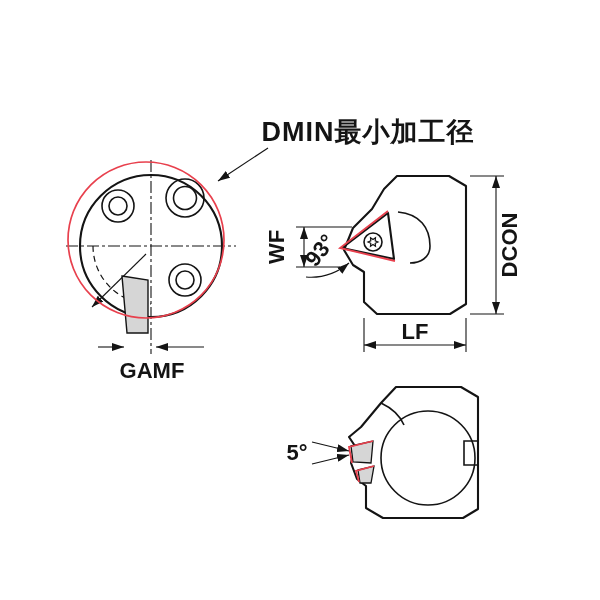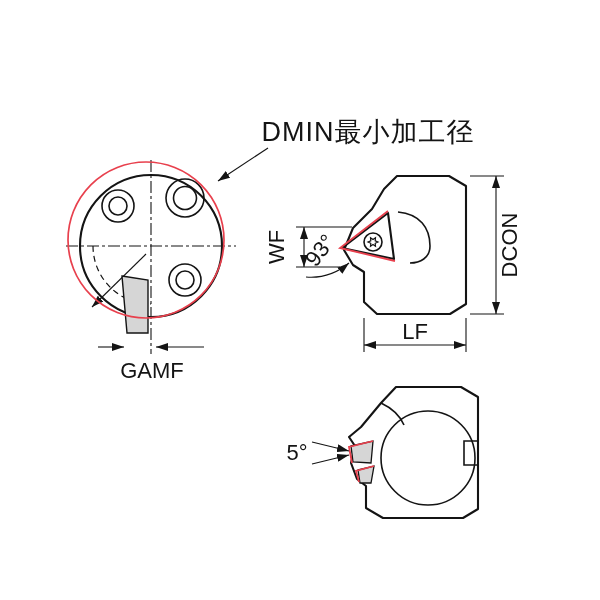--- a/index.html
+++ b/index.html
@@ -1,17 +1,17 @@
 <!DOCTYPE html>
 <html><head>
 <meta charset="utf-8">
 <style>
   html,body{margin:0;padding:0;background:#fff;}
   .stage{position:relative;width:600px;height:576px;background:#ffffff;overflow:hidden;
-         font-family:"Liberation Sans", sans-serif;}
+         font-family:"Liberation Sans", sans-serif;font-weight:bold;}
   svg{position:absolute;left:0;top:0;}
   text{fill:#141414;}
   .t-title{font-size:27px;letter-spacing:1px;}
   .t-dim{font-size:22px;}
   .thin{stroke-width:1.1;fill:none;}
   .med{stroke-width:1.6;fill:none;}
   .bold{stroke-width:2.1;fill:none;stroke-linejoin:round;stroke-linecap:round;}
   .cl{stroke-width:1.1;fill:none;stroke-dasharray:12 3 3 3;}
   .dash{stroke-width:1.2;fill:none;stroke-dasharray:6 4;}
 </style>

